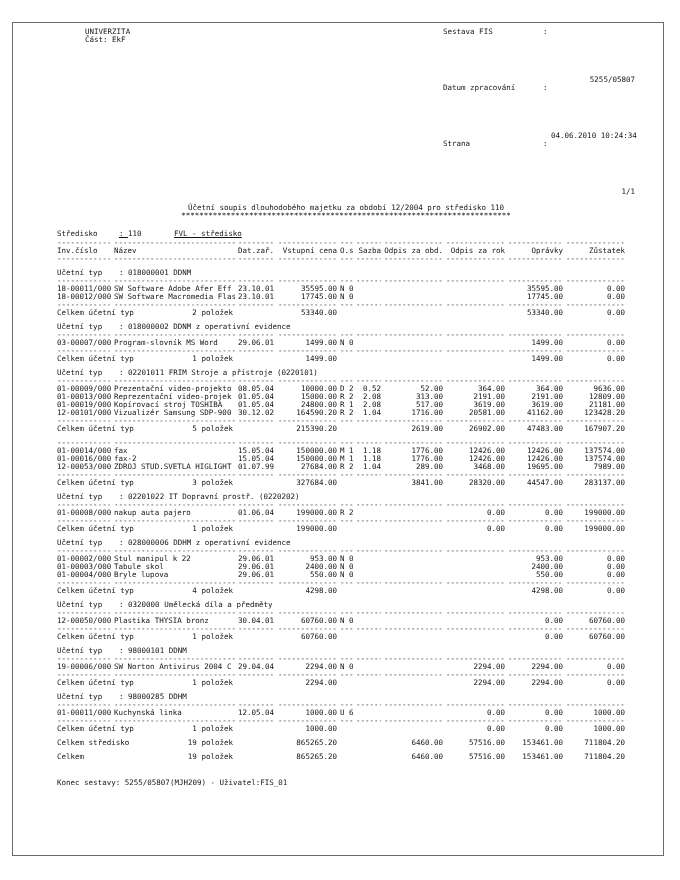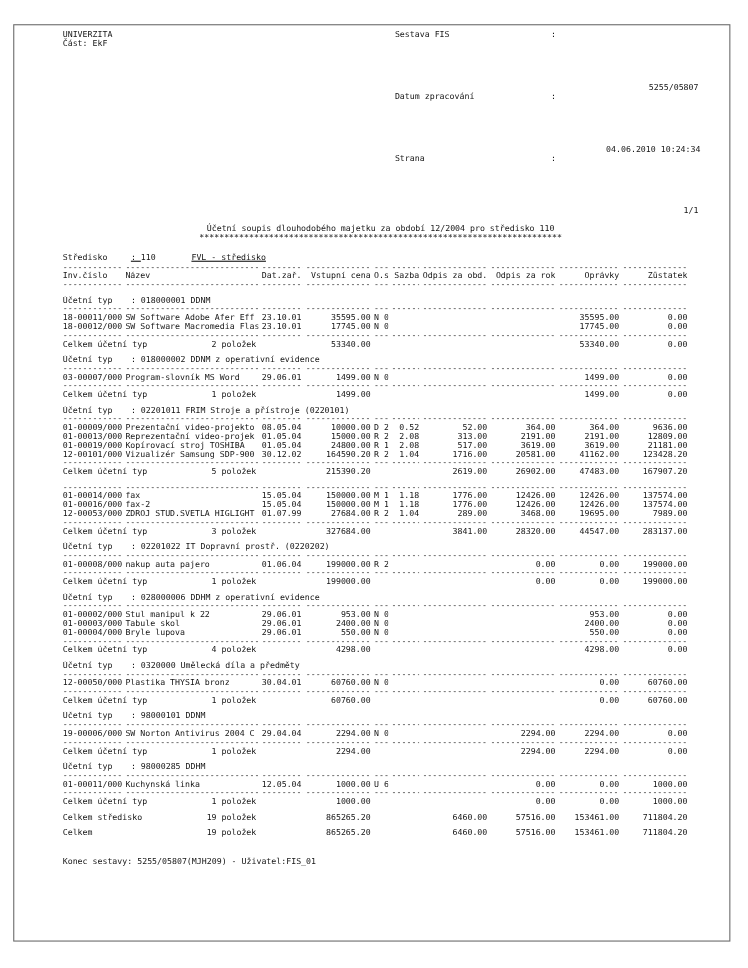--- a/index.html
+++ b/index.html
@@ -7,22 +7,22 @@
     width:680px;height:880px;position:relative;background:#ffffff;
     font-family:"DejaVu Sans Mono","Liberation Mono",monospace;
     color:#141414;font-size:7.5px;line-height:8px;
   }
   .page-border{
     position:absolute;left:12px;top:22px;width:652px;height:834px;
     border:1px solid #6b6b6b;background:#fff;box-sizing:border-box;
   }
   .content{position:absolute;left:44px;top:5px;width:578px;}
   .hdr{display:flex;justify-content:space-between;}
-  .hdr-left div{white-space:pre;}
-  .meta-row{display:flex;gap:42px;}
+  .hdr-left div{white-space:pre;margin-left:28px;}
+  .meta-row{display:flex;}
   .ml{width:100px;}
   .mc{width:8px;}
   .mv{width:84px;text-align:right;white-space:nowrap;margin-top:48px;}
   .title-wrap{text-align:center;margin-top:8px;white-space:nowrap;}
   .stredisko{margin-top:10px;white-space:pre;text-decoration:underline;}
   .sl{display:inline-block;width:62px;}
   .sc{display:inline-block;width:46px;}
   table{border-collapse:collapse;table-layout:fixed;width:568px;margin-top:1px;}
   td{
     padding:0 0 0 3px;overflow:hidden;white-space:nowrap;

